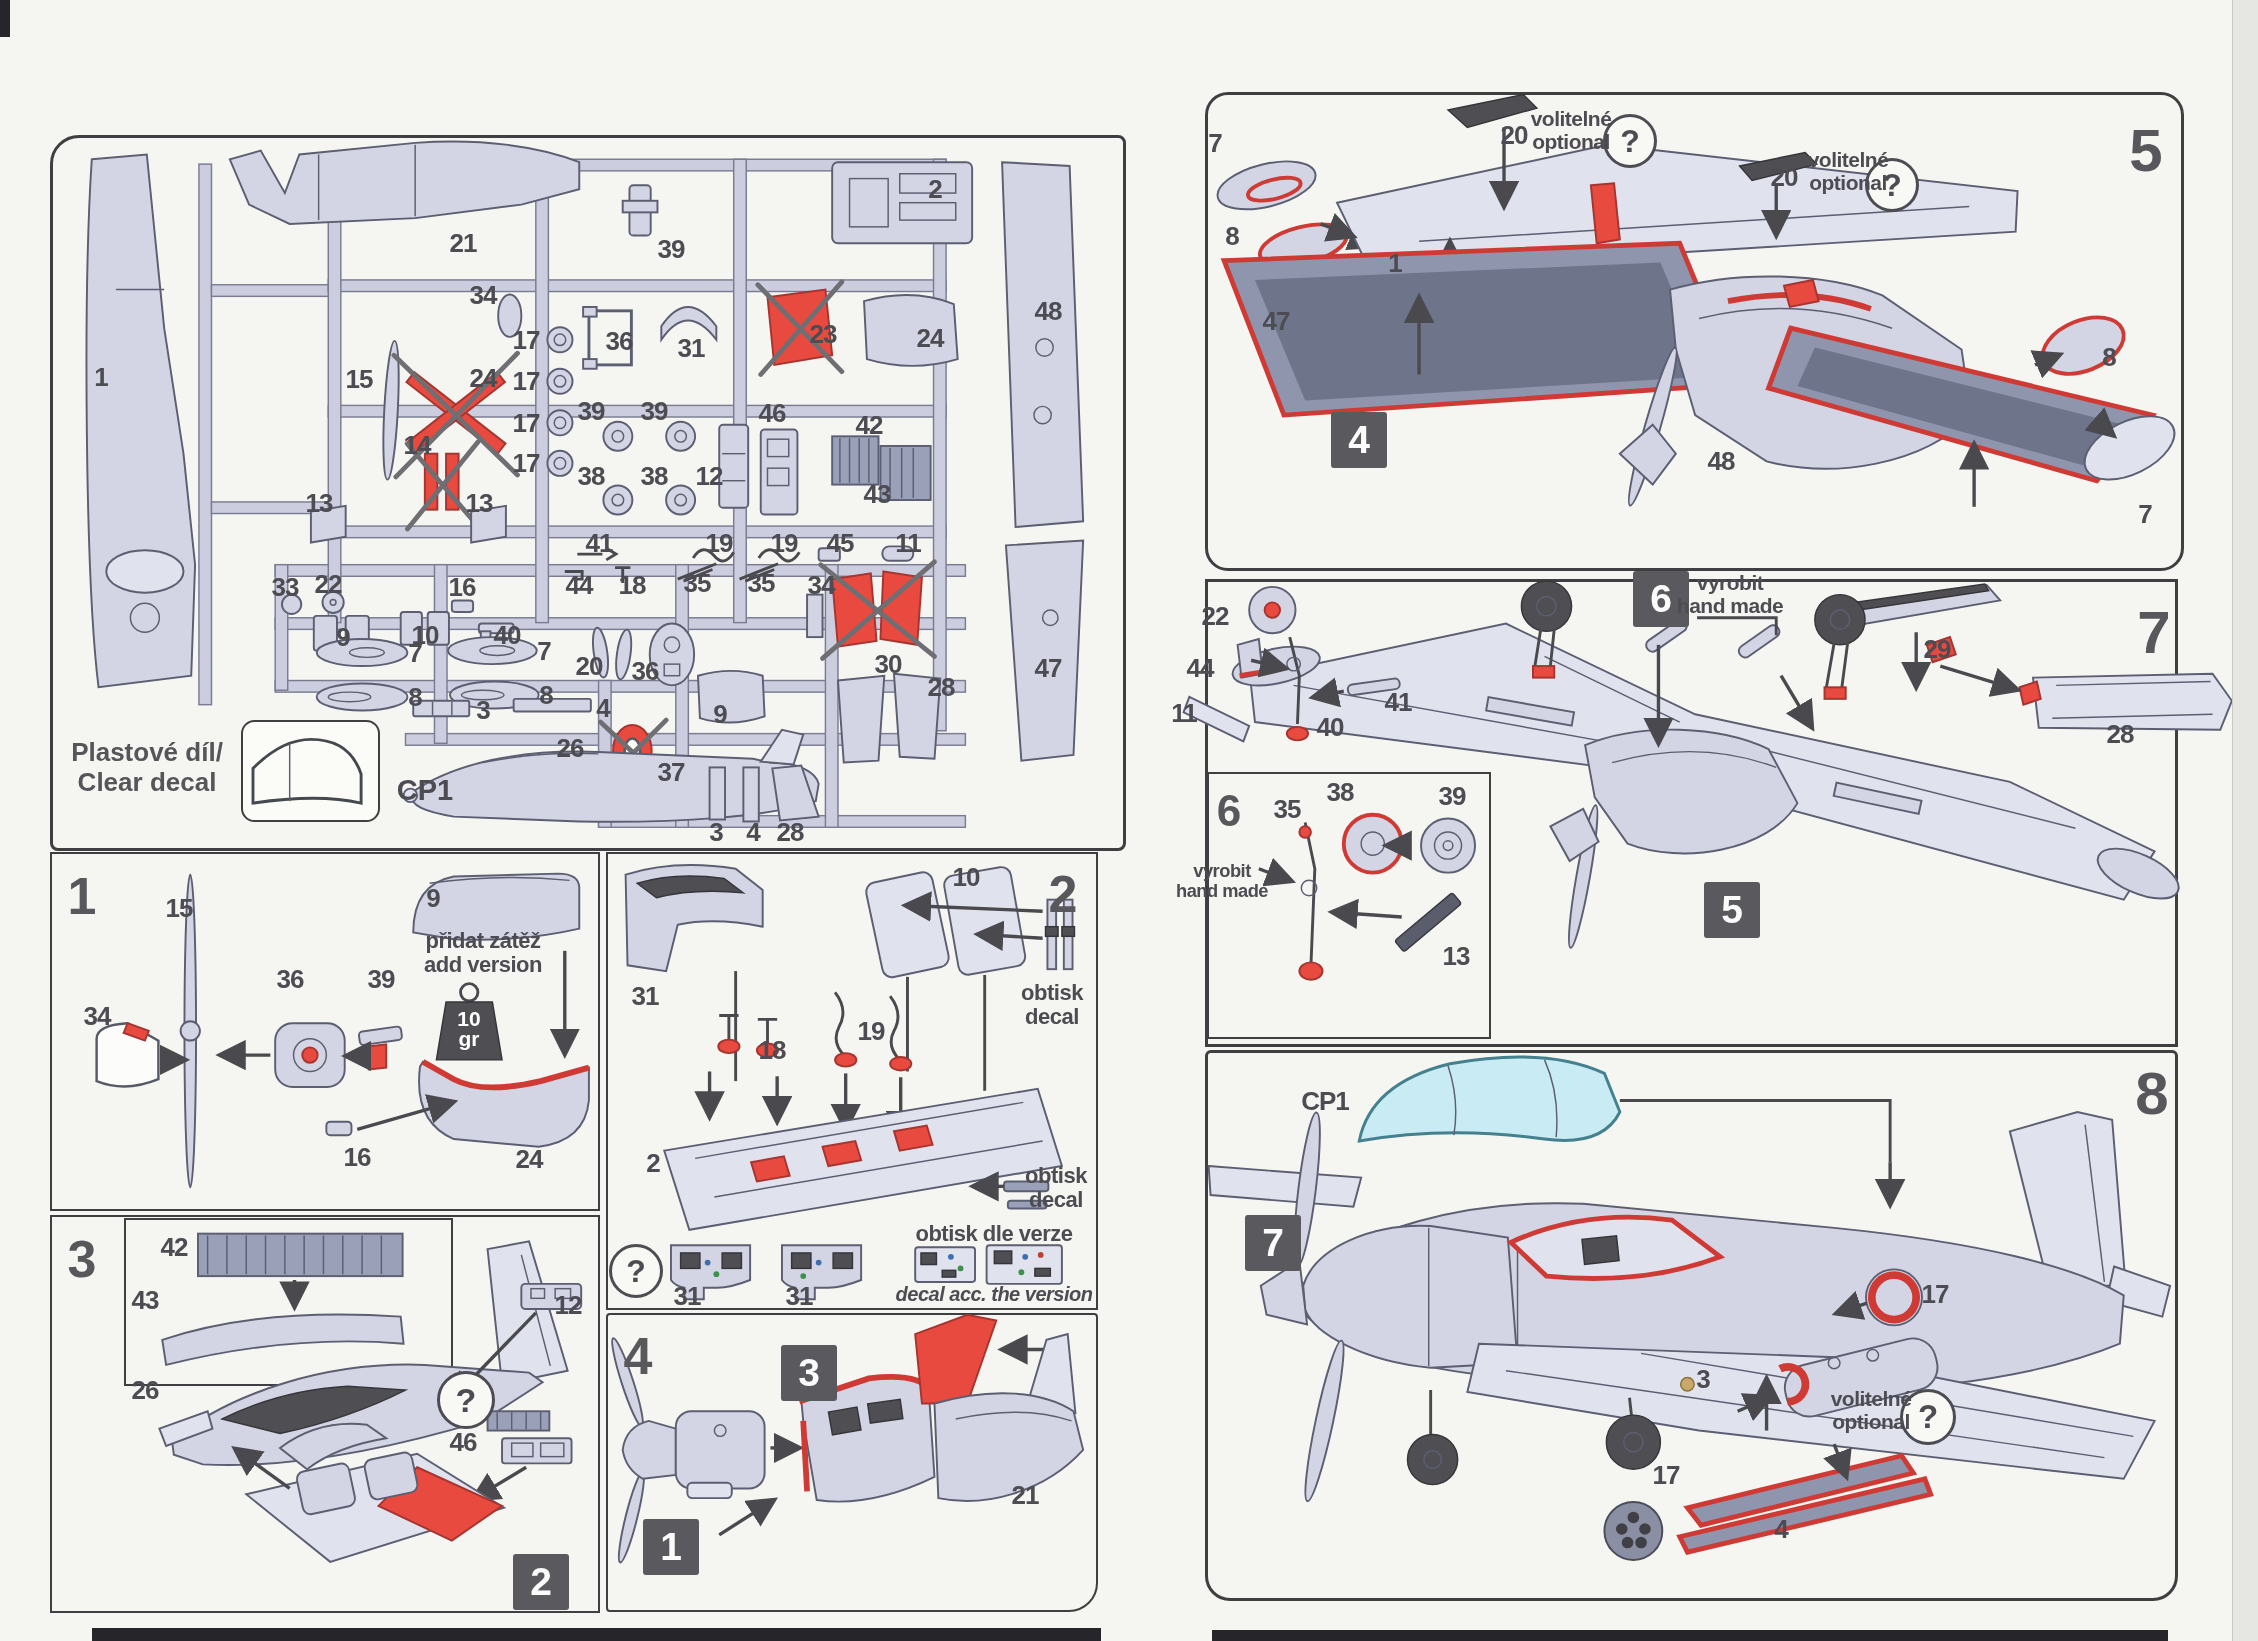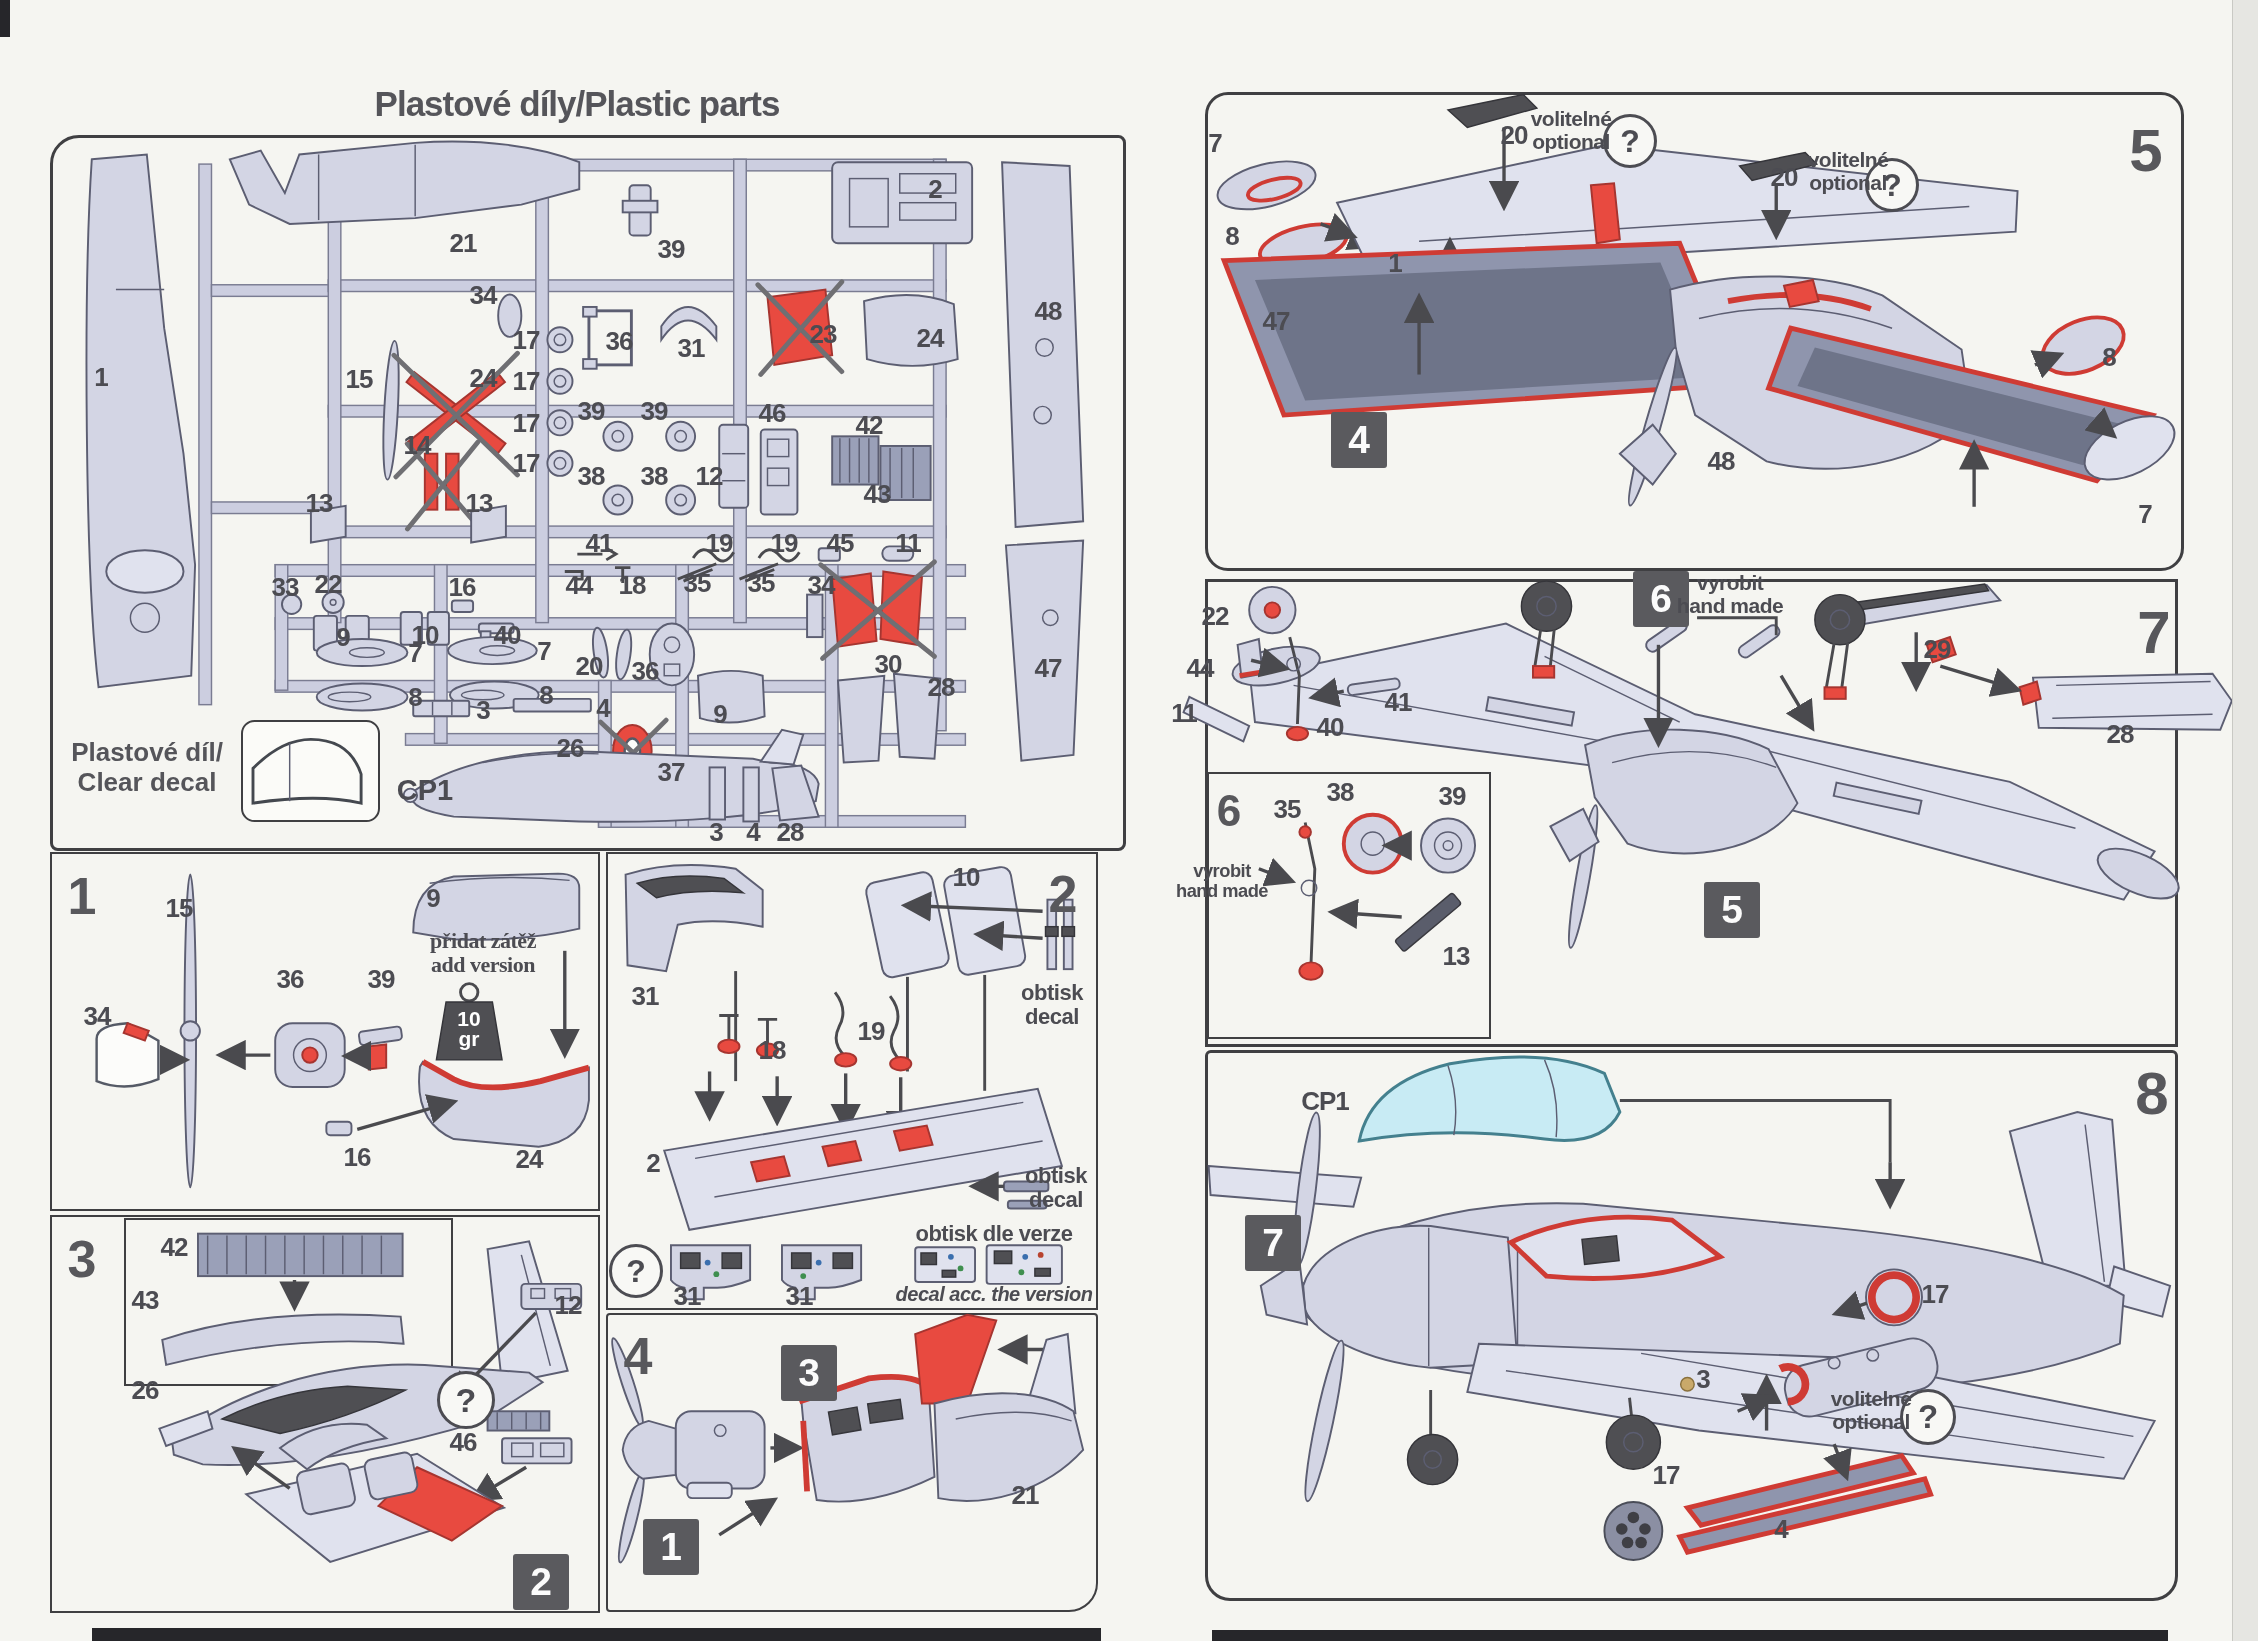--- a/index.html
+++ b/index.html
@@ -568,21 +568,20 @@
     </g>
 
     <path class="ar" d="M1368,232 L1400,244"></path>
   </svg>
 
   <div class="scanband" style="left:92px;top:1628px;width:1009px;height:13.5px;"></div>
   <div class="scanband" style="left:1212px;top:1630px;width:956px;height:11.6px;"></div>
   <div class="scanband" style="left:0px;top:0px;width:9.7px;height:37px;"></div>
   <div style="position:absolute;left:2232px;top:0;width:26px;height:1641px;background:#e6e6e2;border-left:1.9px solid #c9c9c4;"></div>
 
-  <div class="title" style="left:577px;top:104px;">Plastové díly/Plastic parts</div>
   <div class="clearpart" style="left:147px;top:738px;">
     <div>Plastové díl/</div>
     <div>Clear decal</div>
   </div>
   <div class="cp1" style="left:425px;top:790px;">CP1</div>
 
   <div id="overlay" style="position:absolute;left:0;top:0;width:100%;height:100%;">
       <div class="plabel" style="left: 101px; top: 377px;">1</div>
       <div class="plabel" style="left: 463px; top: 243px;">21</div>
       <div class="plabel" style="left: 671px; top: 249px;">39</div>
@@ -701,21 +700,21 @@
       <div class="bignum" style="left: 637px; top: 1356px; font-size: 52px;">4</div>
       <div class="bignum" style="left: 1228px; top: 811px; font-size: 44px;">6</div>
       <div class="bignum" style="left: 2145px; top: 150px; font-size: 60px;">5</div>
       <div class="bignum" style="left: 2153px; top: 632px; font-size: 60px;">7</div>
       <div class="bignum" style="left: 2151px; top: 1093px; font-size: 60px;">8</div>
       <div class="qmark" style="left: 1630px; top: 141px; width: 48px; height: 48px; font-size: 32px;">?</div>
       <div class="qmark" style="left: 1892px; top: 185px; width: 48px; height: 48px; font-size: 32px;">?</div>
       <div class="qmark" style="left: 636px; top: 1271px; width: 48px; height: 48px; font-size: 32px;">?</div>
       <div class="qmark" style="left: 466px; top: 1400px; width: 52px; height: 52px; font-size: 34px;">?</div>
       <div class="qmark" style="left: 1928px; top: 1417px; width: 50px; height: 50px; font-size: 33px;">?</div>
-      <div class="caption" style="left: 483px; top: 929px; font-size: 22px; font-family: Liberation Serif, serif;">
+      <div class="caption" style="left: 483px; top: 929px; font-size: 22px;">
         <div>přidat zátěž</div>
         <div>add version</div>
       </div>
       <div class="caption" style="left: 1052px; top: 981px; font-size: 22px;">
         <div>obtisk</div>
         <div>decal</div>
       </div>
       <div class="caption" style="left: 1056px; top: 1164px; font-size: 22px;">
         <div>obtisk</div>
         <div>decal</div>

